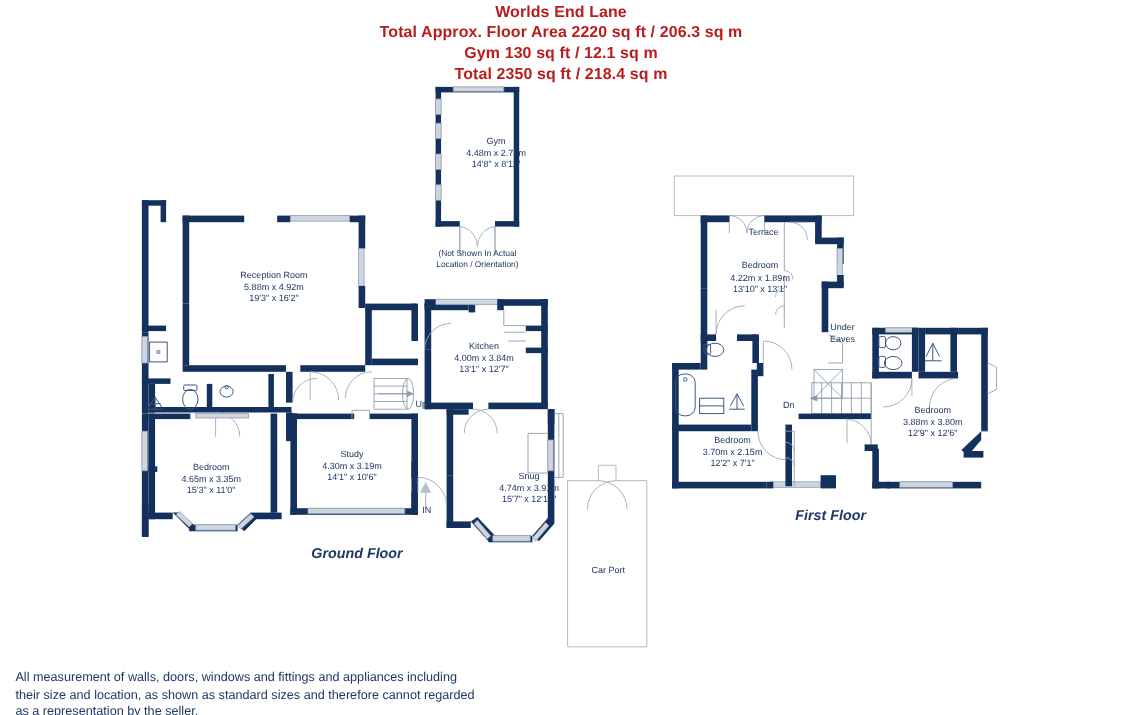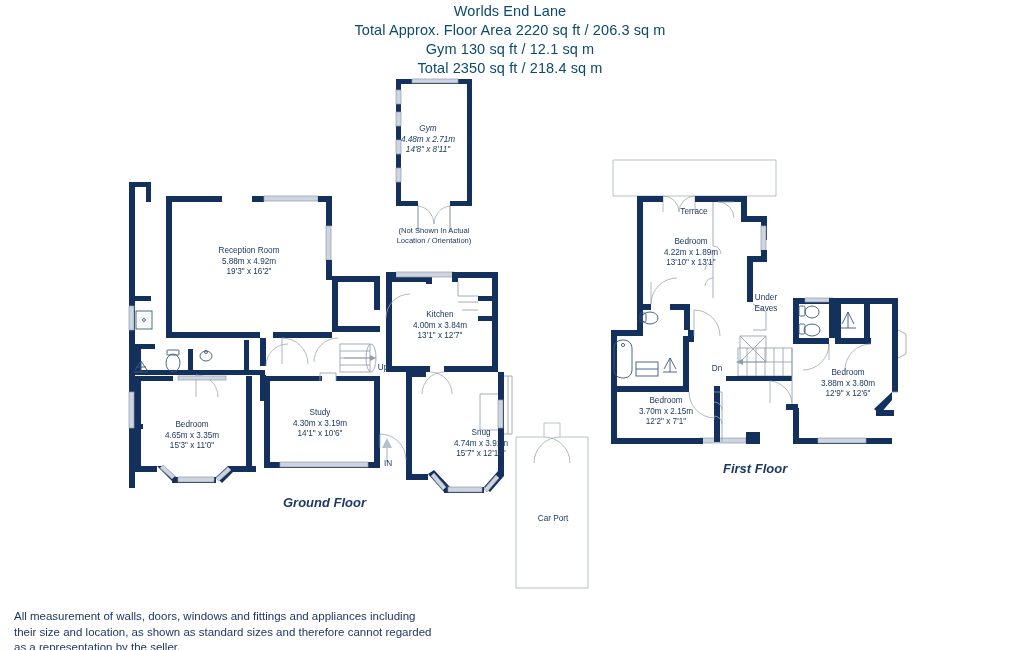--- a/index.html
+++ b/index.html
@@ -11,23 +11,24 @@
     overflow:hidden;
     position:relative;
   }
   #floorplan{position:absolute;left:0;top:0;width:1020px;height:650px;}
   .hdr{
     position:absolute;left:0;top:0;width:1020px;
     text-align:center;
   }
   .hdr div{
     font-size:14.5px;
-    color:#0c4a6e;
+    color:#b91c1c;
     line-height:19px;
     letter-spacing:0.1px;
+    font-weight:bold;
   }
   .floorlabel{
     position:absolute;
     font-size:13px;
     font-weight:bold;
     color:#1f3864;
     white-space:nowrap;
     font-style:italic;
   }
   .roomlabel{
@@ -428,21 +429,21 @@
     <path class="dr" d="M829 344 A26 26 0 0 1 803 370"></path>
     <line class="dr" x1="829" y1="344" x2="829" y2="360"></line>
     <path class="dr" d="M871 344 A26 26 0 0 0 845 370"></path>
 
     <path class="th" d="M898 330 L906 334 L906 354 L898 358"></path>
     <path class="th" d="M892 392 L898 392"></path>
 
   </g>
 </svg>
 
-<div class="roomlabel" style="left:428px;top:124px;font-style:italic;">
+<div class="roomlabel" style="left:451px;top:124px;">
   <div class="nm">Gym</div>
   <div>4.48m x 2.71m</div>
   <div>14'8" x 8'11"</div>
 </div>
 <div class="notelabel" style="left:434px;top:226px;">
   <div>(Not Shown In Actual</div>
   <div>Location / Orientation)</div>
 </div>
 
 <div class="roomlabel" style="left:249px;top:246px;">

